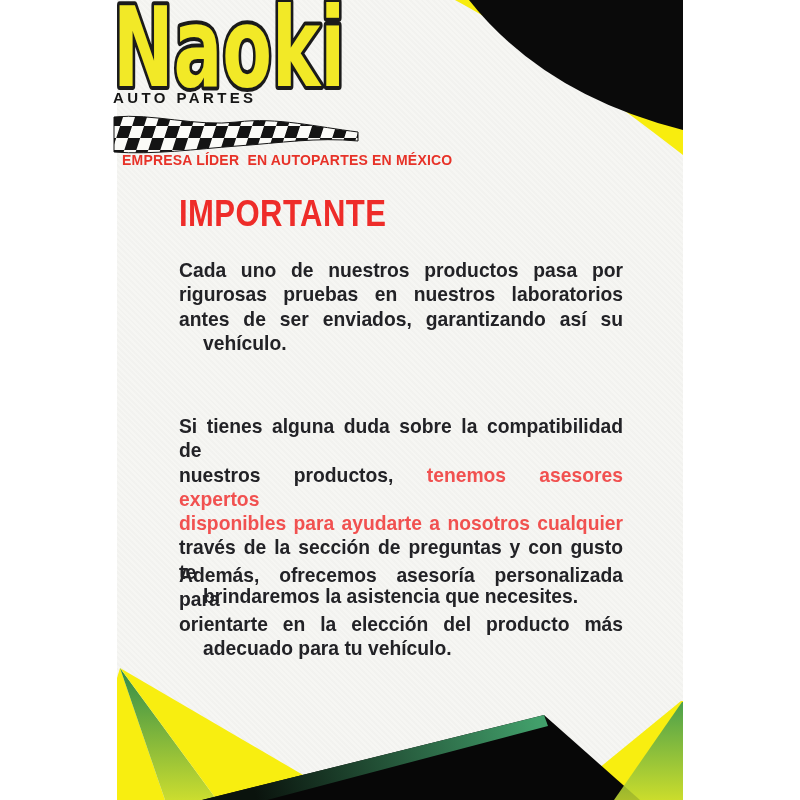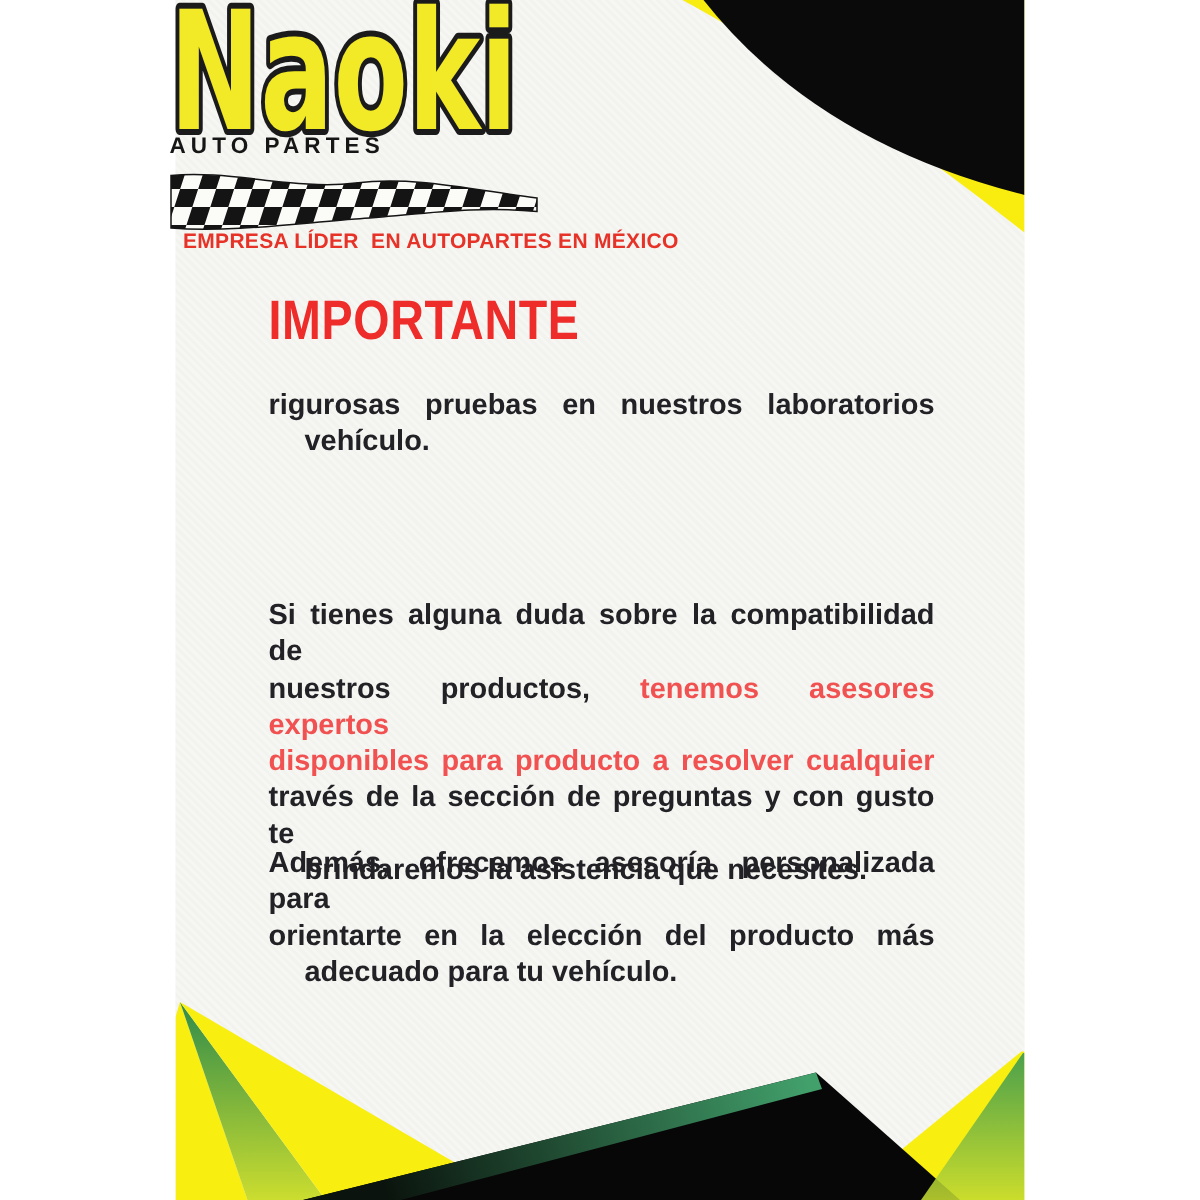--- a/index.html
+++ b/index.html
@@ -18,21 +18,21 @@
   .logo-sub{position:absolute;left:-4px;top:88px;font-size:15px;line-height:20px;
             font-weight:700;letter-spacing:3.4px;color:#161616;white-space:pre;}
   .flag{position:absolute;left:-5px;top:114px;width:250px;height:42px;display:block;}
   .tagline{position:absolute;left:5px;top:152px;font-size:14px;line-height:16px;
            font-weight:700;letter-spacing:0.2px;color:#e73228;white-space:pre;}
   .headline{position:absolute;left:62px;top:194px;margin:0;font-size:37px;line-height:40px;
             font-weight:800;color:#ee2c29;letter-spacing:0.5px;white-space:pre;
             transform:scaleX(0.84);transform-origin:left center;}
   .para{position:absolute;left:62px;width:444px;font-weight:700;font-size:19.3px;
         line-height:24.3px;color:#222226;}
-  .para-1{top:259px;} .para-2{top:399px;} .para-3{top:564px;}
+  .para-1{top:259px;} .para-2{top:415px;} .para-3{top:564px;}
   .line{text-align:justify;text-align-last:justify;}
   .line.last{text-align-last:left;margin-left:24px;}
   .red{color:#f15150;}
 </style>
 </head>
 <body>
 
 <div class="canvas">
   <div class="flyer">
 
@@ -89,28 +89,30 @@
           </pattern>
         </defs>
         <path d="M2 3 C40 -1 85 13 125 8 C165 3 205 13 246 18 L246 27 C205 23 168 29 125 32 C85 35 40 41 2 38 Z" fill="url(#chk)" stroke="#141414" stroke-width="1"></path>
       </svg>
       <div class="tagline">EMPRESA LÍDER  EN AUTOPARTES EN MÉXICO</div>
     </div>
 
     <h1 class="headline">IMPORTANTE</h1>
 
     <div class="para para-1">
+      <div class="line"><span>Cada uno de nuestros productos pasa por</span></div>
       <div class="line"><span>rigurosas pruebas en nuestros laboratorios</span></div>
+      <div class="line"><span>antes de ser enviados, garantizando así su</span></div>
       <div class="line last"><span>vehículo.</span></div>
     </div>
 
     <div class="para para-2">
       <div class="line"><span>Si tienes alguna duda sobre la compatibilidad de</span></div>
       <div class="line"><span>nuestros productos, </span><span class="red">tenemos asesores expertos</span></div>
-      <div class="line"><span class="red">disponibles para producto a resolver cualquier</span></div>
+      <div class="line"><span class="red">disponibles para ayudarte a nosotros cualquier</span></div>
       <div class="line"><span>través de la sección de preguntas y con gusto te</span></div>
       <div class="line last"><span>brindaremos la asistencia que necesites.</span></div>
     </div>
 
     <div class="para para-3">
       <div class="line"><span>Además, ofrecemos asesoría personalizada para</span></div>
       <div class="line"><span>orientarte en la elección del producto más</span></div>
       <div class="line last"><span>adecuado para tu vehículo.</span></div>
     </div>
 

